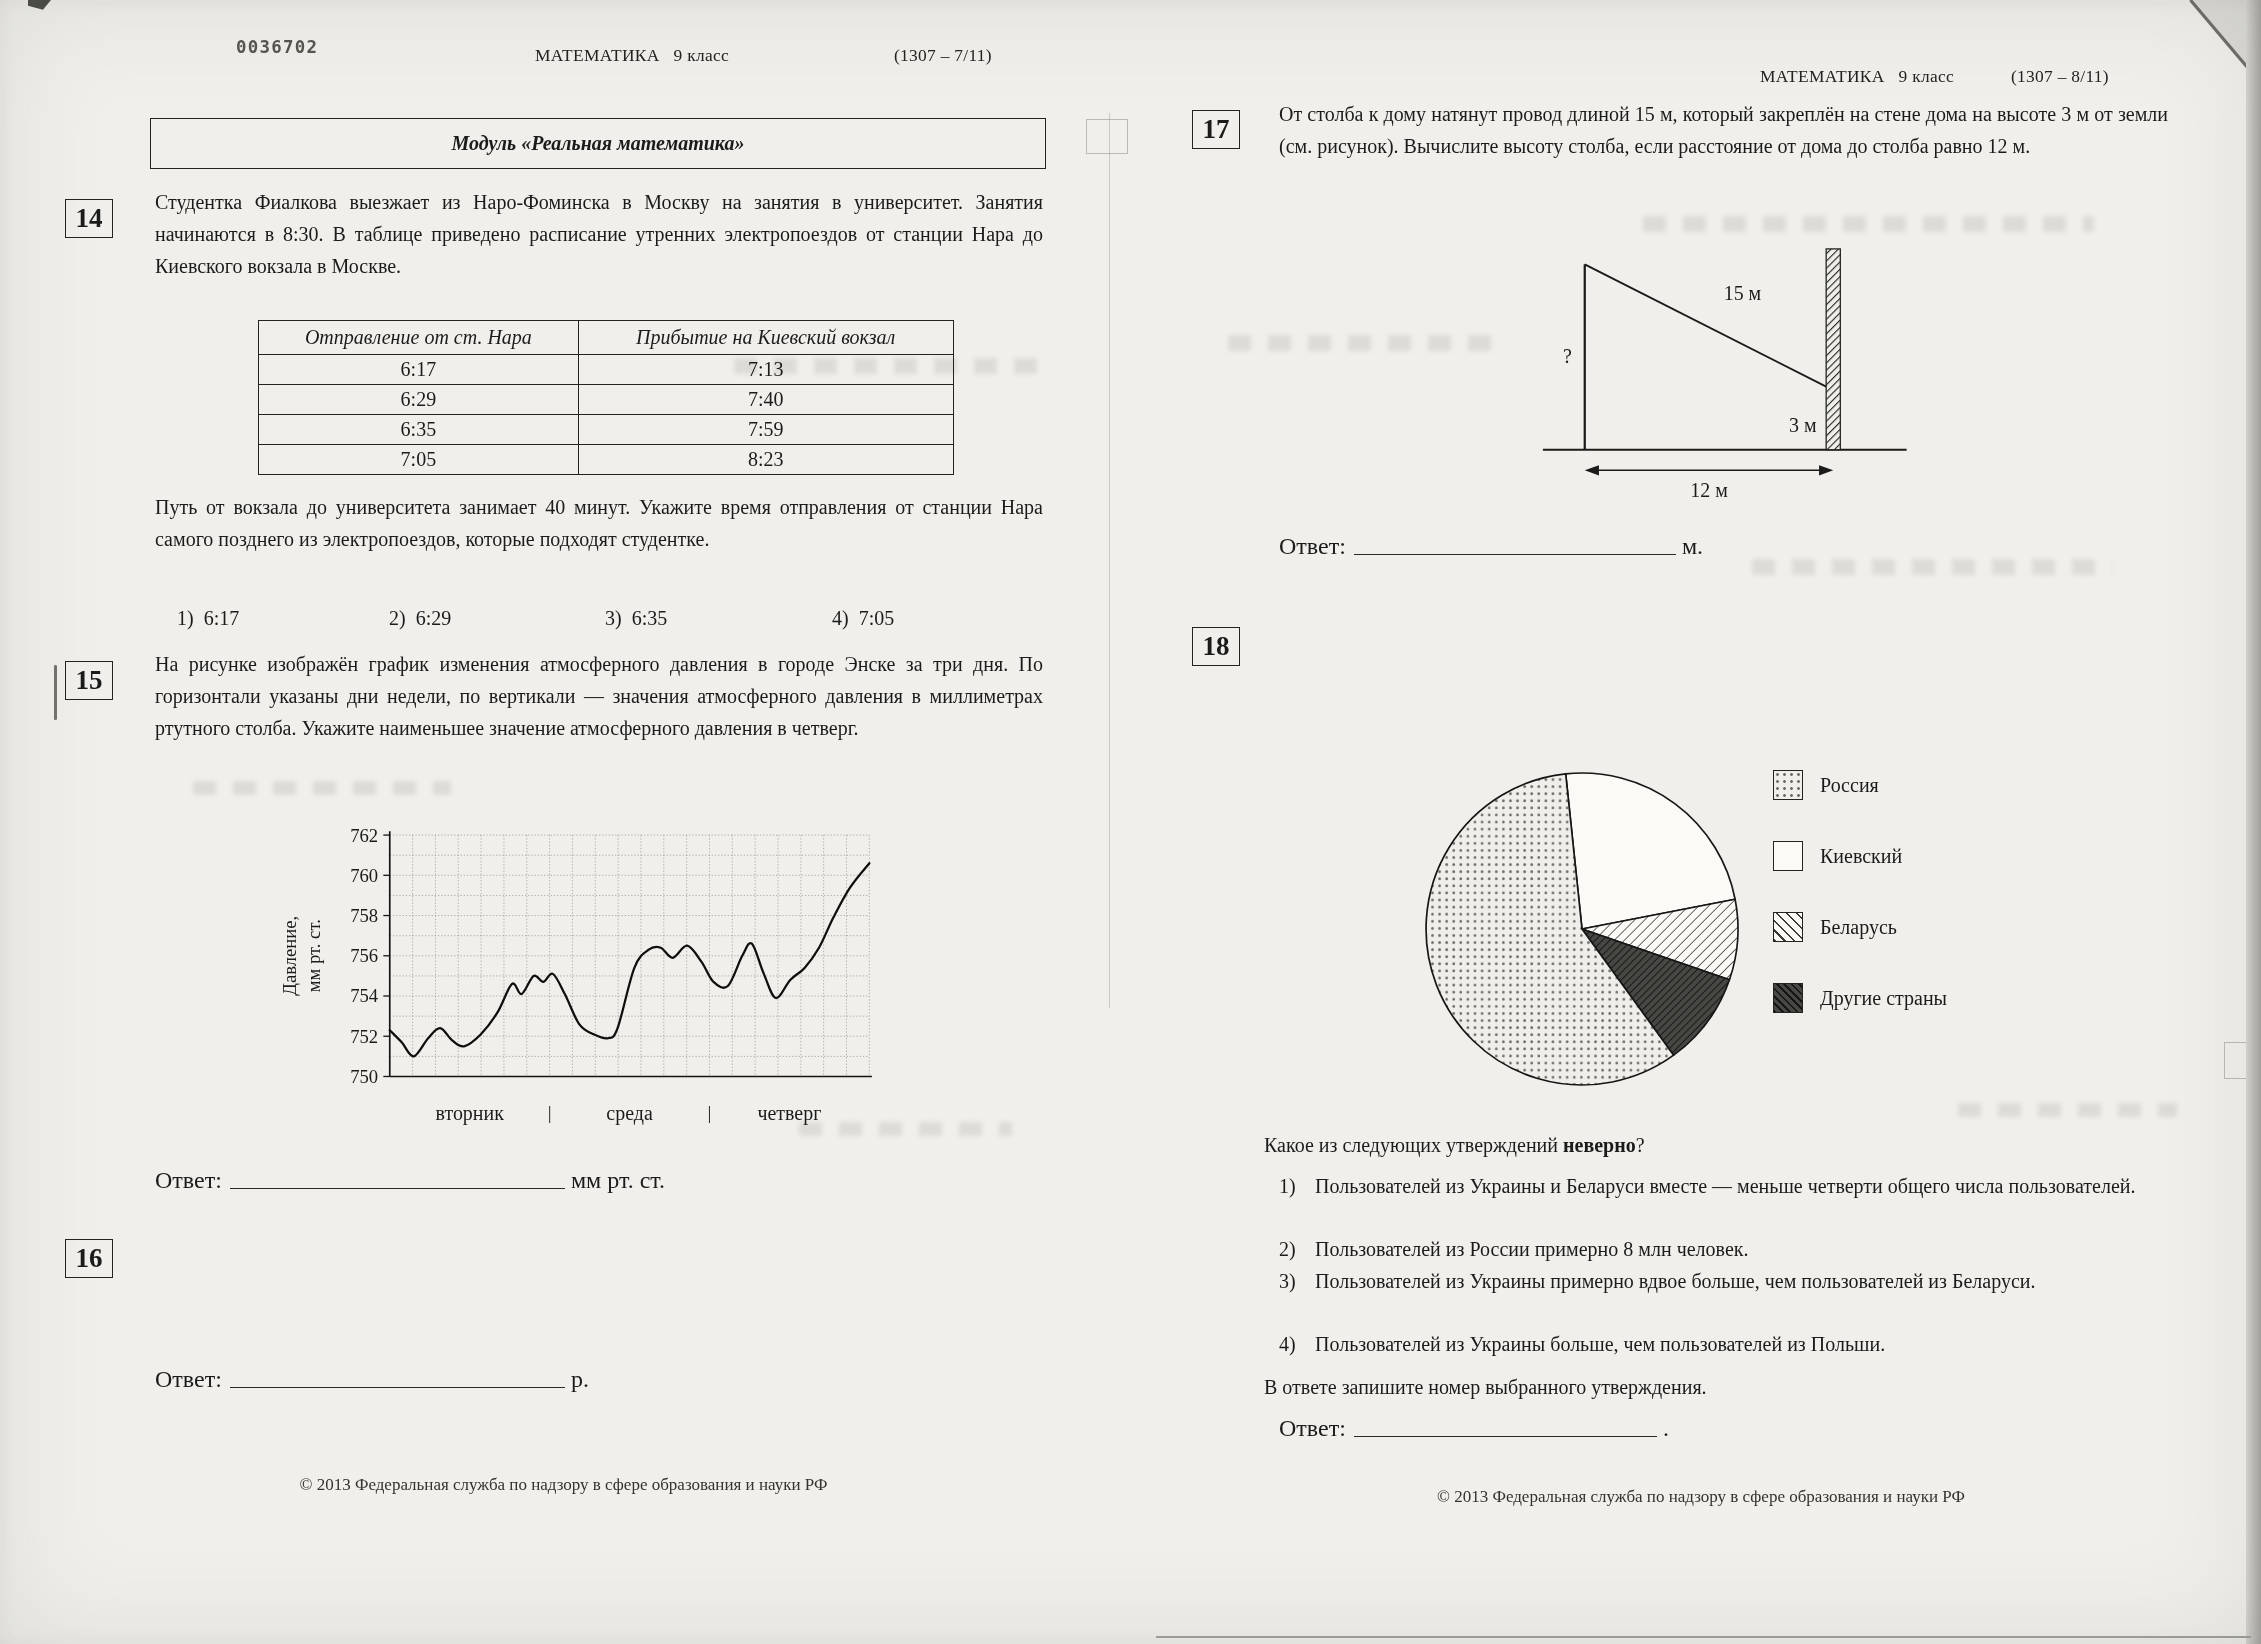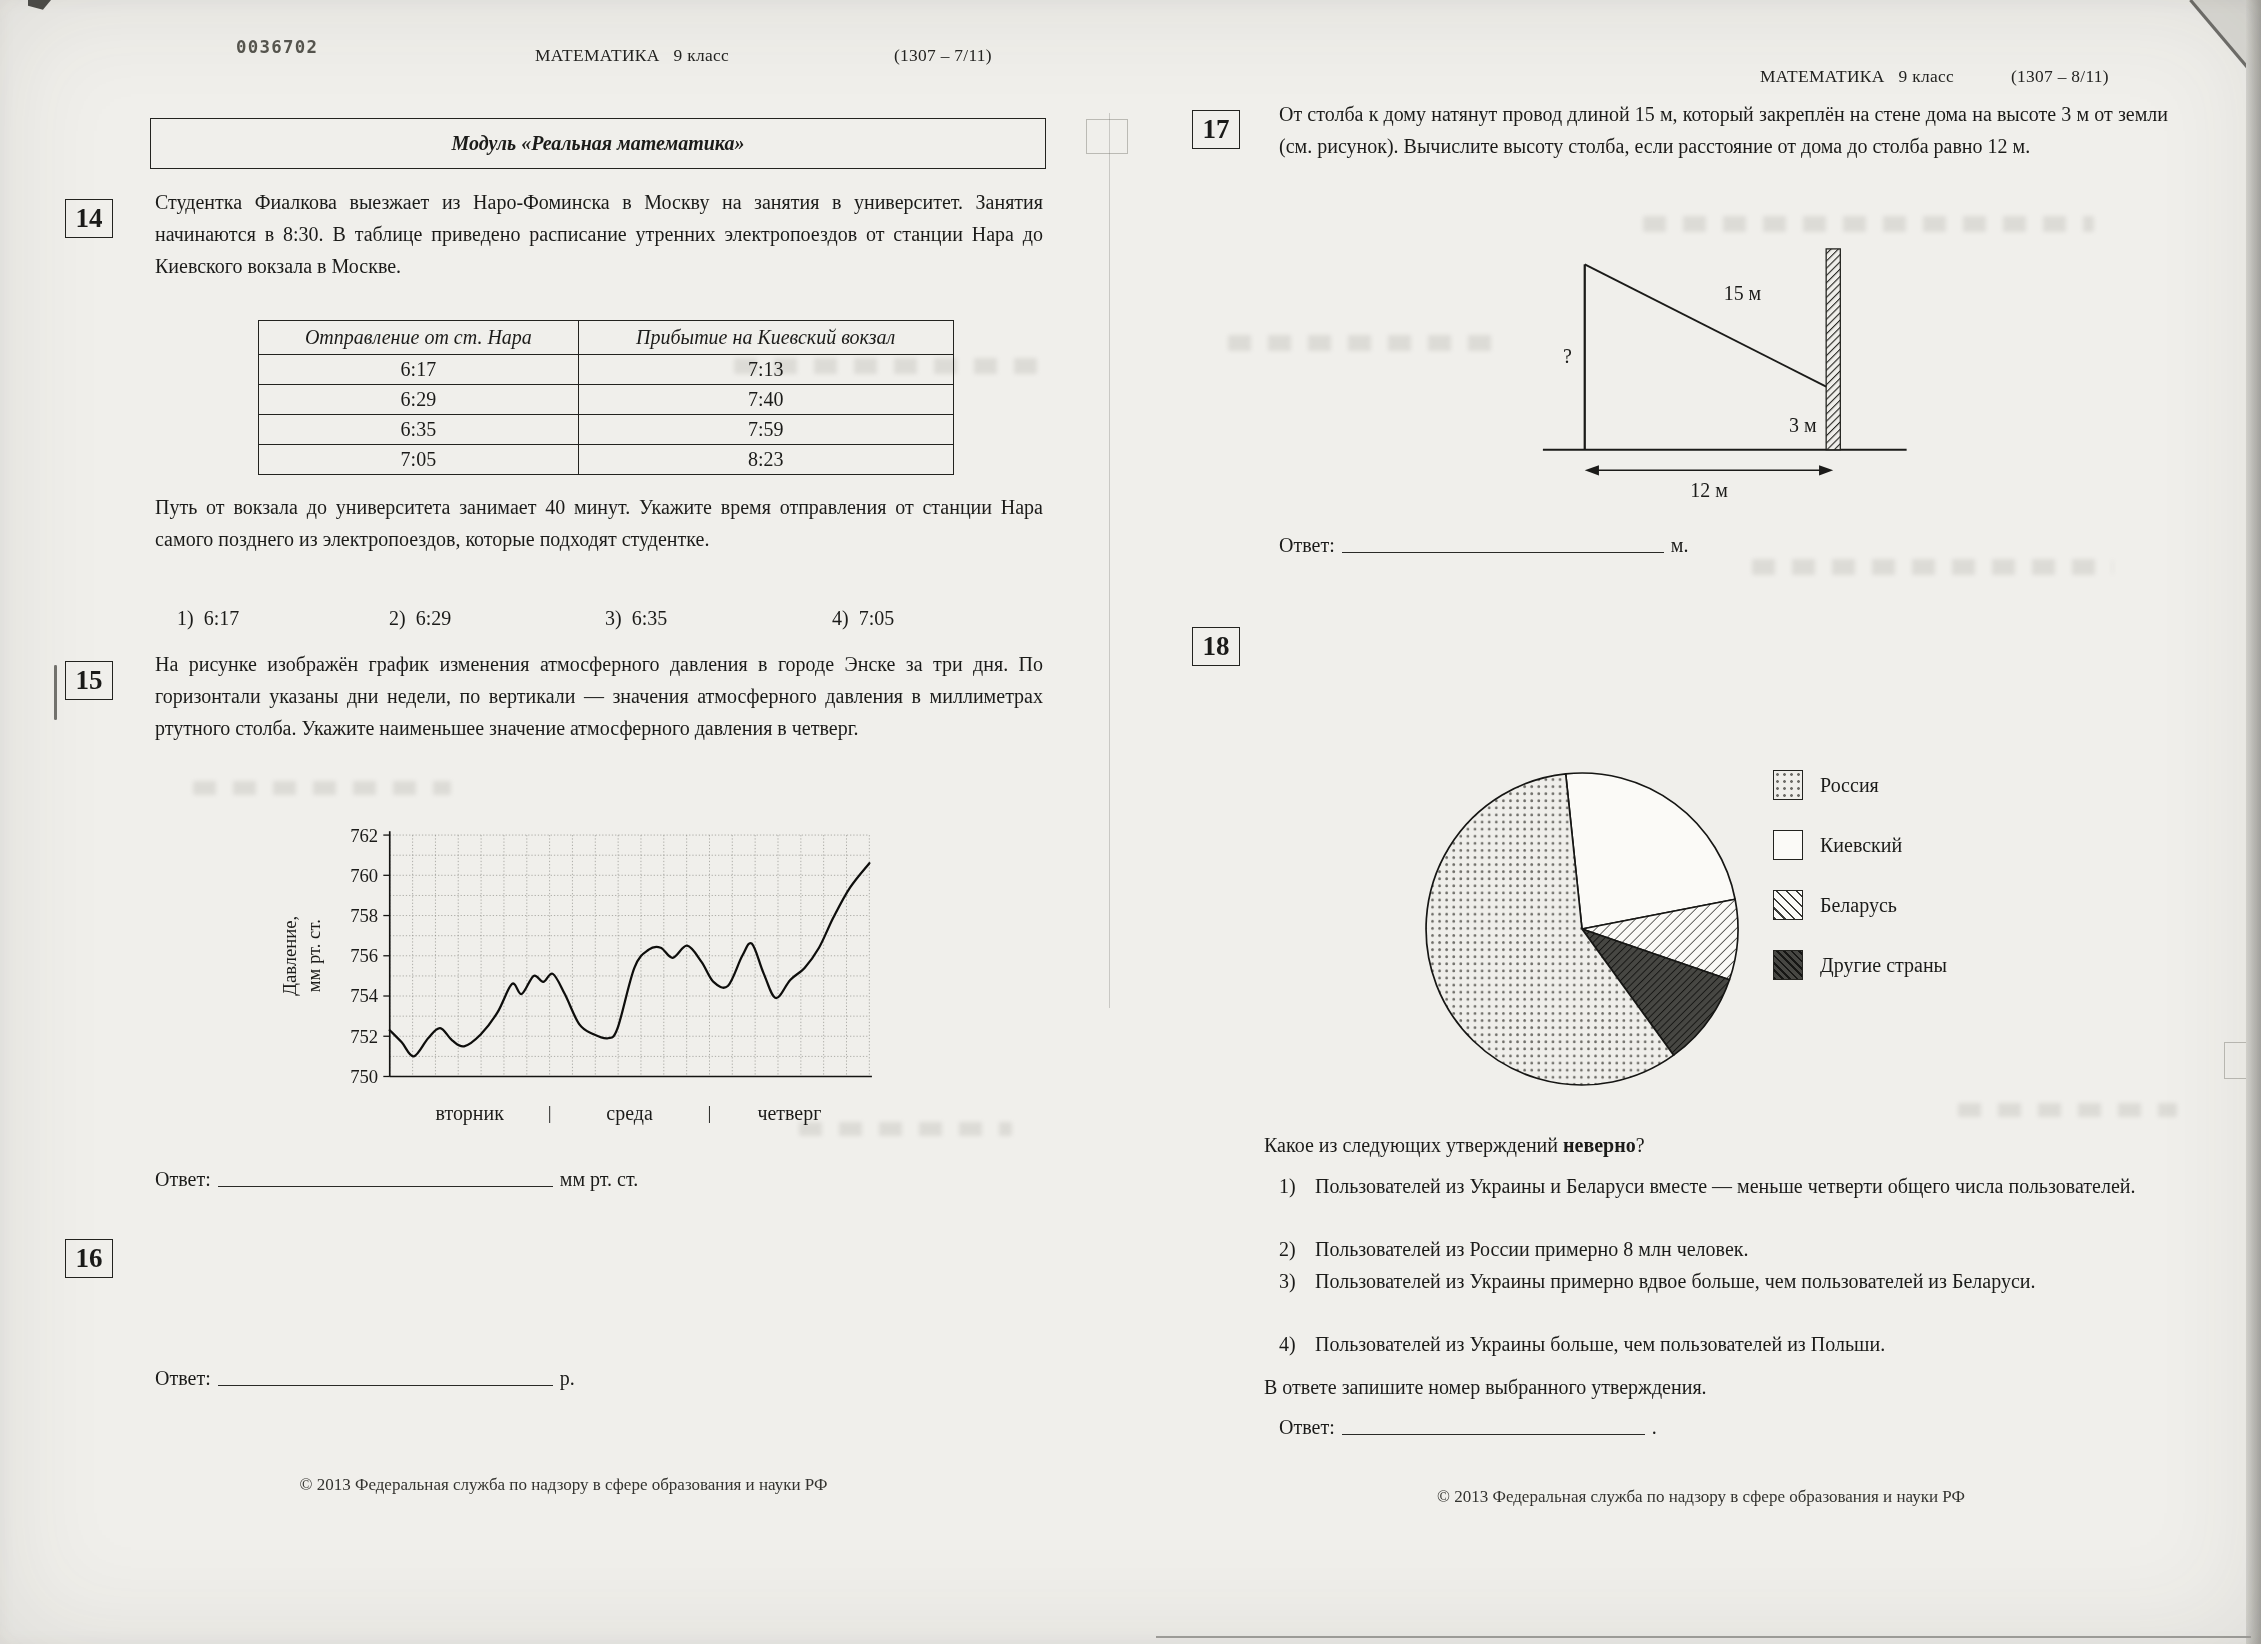--- a/index.html
+++ b/index.html
@@ -11,27 +11,27 @@
   .modulebox{border:1.6px solid #23231f;display:flex;align-items:center;justify-content:center;
              font-weight:bold;font-style:italic;font-size:20px;}
   .numbox{width:46px;height:37px;border:1.9px solid #23231f;display:flex;align-items:center;justify-content:center;
           font-weight:bold;font-size:27px;background:transparent;}
   .para{font-size:20px;line-height:32px;text-align:justify;}
   .ttable{border-collapse:collapse;}
   .ttable th,.ttable td{border:1.4px solid #23231f;text-align:center;font-size:20px;padding:0 6.4px;}
   .ttable th{font-style:italic;font-weight:normal;height:33px;}
   .ttable td{height:29px;}
   .opt14{font-size:20px;white-space:pre;}
-  .ans{font-size:20px;}
+  .ans{font-size:24px;}
   .ans .line{display:inline-block;height:19.3px;border-bottom:1.6px solid #2a2a27;vertical-align:baseline;margin:0 6.4px -1.3px 7.7px;}
   .footer{font-size:17px;text-align:center;color:#33332f;}
   .opt{display:flex;font-size:20px;line-height:32px;}
   .opt .n{flex:none;width:36px;}
   .opt .t{text-align:justify;flex:1;}
-  .legend{display:flex;flex-direction:column;gap:30px;}
+  .legend{display:flex;flex-direction:column;gap:41px;}
   .litem{display:flex;align-items:center;gap:17px;}
   .llabel{font-size:20px;}
   .sw{width:28px;height:28px;border:1.6px solid #23231f;flex:none;}
   .sw-dots{background-color:#efeeea;background-image:radial-gradient(#6e6d68 1.3px, transparent 1.5px);background-size:7px 7px;}
   .sw-white{background:#fbfaf7;}
   .sw-hatch{background:repeating-linear-gradient(45deg,#3b3b38 0 1.5px,#fbfaf7 1.5px 7px);}
   .sw-dark{background:repeating-linear-gradient(45deg,#161614 0 1.9px,#474743 1.9px 5.2px);}
   svg text{font-family:"Liberation Serif","DejaVu Serif",serif;fill:#1b1b19;}
   .ghost{position:absolute;background:repeating-linear-gradient(90deg, rgba(128,126,118,.34) 0 23px, rgba(128,126,118,0) 23px 40px);
          filter:blur(1.9px);border-radius:2.6px;opacity:.5;}

